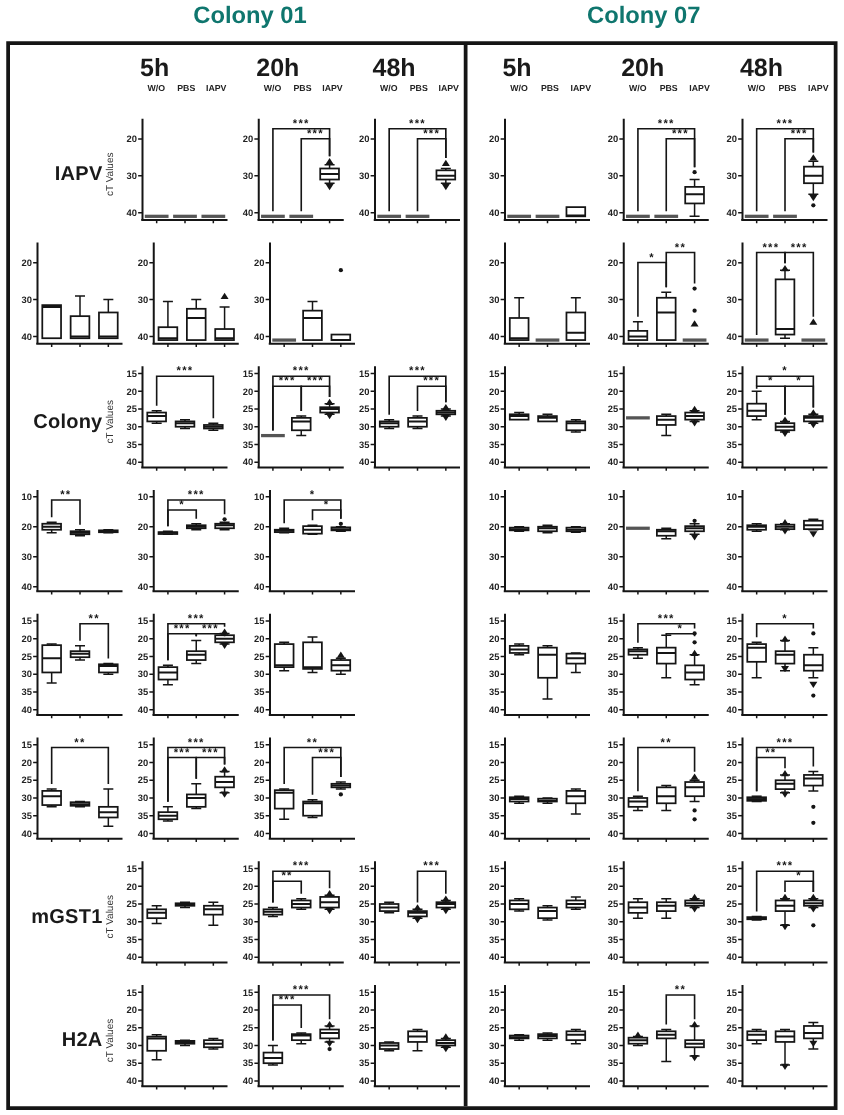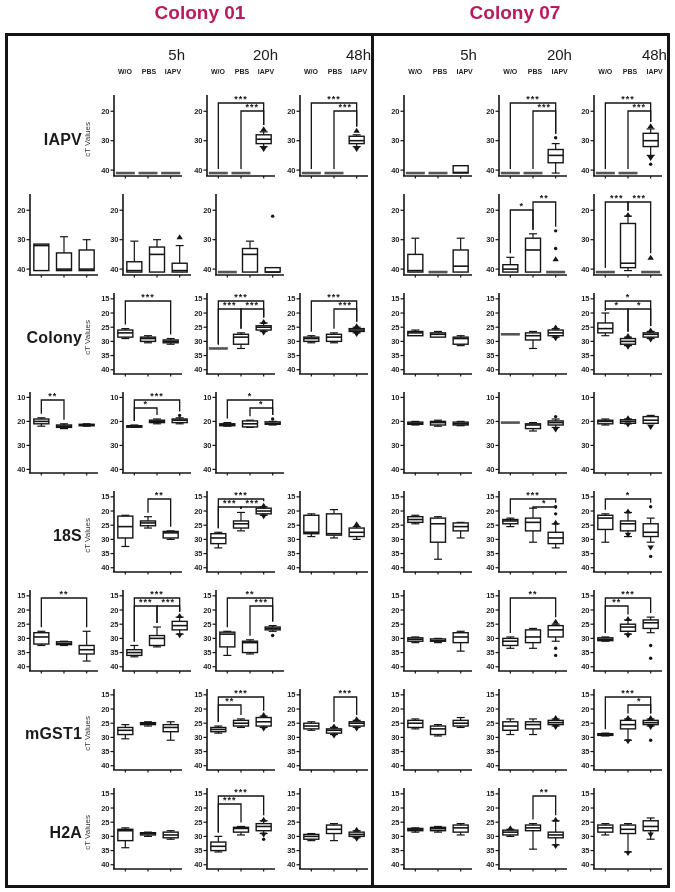--- a/index.html
+++ b/index.html
@@ -1,29 +1,29 @@
 <!DOCTYPE html>
 <html><head>
 <meta charset="utf-8">
 <style>
   html,body{margin:0;padding:0;background:#fff;}
   body{width:675px;height:892px;position:relative;font-family:"Liberation Sans",sans-serif;color:#1a1a1a;overflow:hidden;}
-  .title{position:absolute;top:2px;height:28px;font-size:19px;font-weight:bold;text-align:center;color:#be185d;}
+  .title{position:absolute;top:2px;height:28px;font-size:19px;font-weight:bold;text-align:center;color:#0f766e;}
   #title1{left:60px;width:280px;}
   #title2{left:395px;width:240px;}
   .frame{position:absolute;top:33px;left:5px;width:659px;height:849px;border:3px solid #151515;display:flex;background:#fff;}
   .panel{position:relative;height:100%;}
   #panel1{width:363px;}
   .divider{width:3px;background:#151515;height:100%;}
   #panel2{width:290px;padding-left:8px;box-sizing:content-box;}
   .hdr{height:54px;display:flex;}
   .hspacer{width:84px;}
   .hcell{width:93px;}
   #panel2 .hcell{width:95px;}
-  .time{height:32px;line-height:38px;text-align:right;font-weight:normal;font-size:15px;padding-left:20px;}
+  .time{height:32px;line-height:38px;text-align:left;font-weight:bold;font-size:20px;padding-left:20px;}
   .wpi{display:flex;padding-left:21px;font-size:7px;font-weight:bold;color:#222;}
   .wpi span{flex:1;text-align:center;}
   .prow{height:99px;display:flex;}
   .labelcell{width:84px;display:flex;align-items:center;justify-content:flex-end;}
   .gene{font-weight:bold;font-size:16px;letter-spacing:0.2px;}
   .ylab{writing-mode:vertical-rl;transform:rotate(180deg);font-size:8px;color:#333;margin-left:1px;}
   .cell{width:93px;height:99px;}
   #panel2 .cell{width:95px;}
   svg{display:block;}
 </style>
@@ -469,24 +469,20 @@
             <line x1="71.16666666666666" y1="36.32" x2="86.16666666666666" y2="36.32" stroke="#151515" stroke-width="1.6"></line>
             <circle cx="78.66666666666666" cy="32" r="1.7" fill="#151515"></circle>
             <path d="M 33.333333333333336 31.6 L 33.333333333333336 13 L 78.66666666666666 13 L 78.66666666666666 28" fill="none" stroke="#151515" stroke-width="1.3"></path>
             <text x="56" y="11.5" text-anchor="middle" font-size="9" font-weight="bold" fill="#151515" letter-spacing="1">*</text>
             <path d="M 56 29.200000000000003 L 56 21 L 78.66666666666666 21 L 78.66666666666666 28" fill="none" stroke="#151515" stroke-width="1.3"></path>
             <text x="67.33333333333333" y="19.5" text-anchor="middle" font-size="9" font-weight="bold" fill="#151515" letter-spacing="1">*</text>
           </svg>
         </div>
       </div>
       <div class="prow">
-        <div class="labelcell">
-          <div class="gene">18S</div>
-          <div class="ylab">cT Values</div>
-        </div>
         <div class="cell">
           <svg width="93" height="99" viewBox="0 0 93 99">
             <line x1="22" y1="5" x2="22" y2="86" stroke="#151515" stroke-width="1.6"></line>
             <line x1="21" y1="86" x2="90" y2="86" stroke="#151515" stroke-width="1.6"></line>
             <line x1="18.5" y1="10.836363636363636" x2="22" y2="10.836363636363636" stroke="#151515" stroke-width="1.2"></line>
             <text x="17.5" y="13.436363636363636" text-anchor="end" font-size="7.5" font-weight="bold" fill="#222">15</text>
             <line x1="18.5" y1="25.018181818181816" x2="22" y2="25.018181818181816" stroke="#151515" stroke-width="1.2"></line>
             <text x="17.5" y="27.618181818181817" text-anchor="end" font-size="7.5" font-weight="bold" fill="#222">20</text>
             <line x1="18.5" y1="39.2" x2="22" y2="39.2" stroke="#151515" stroke-width="1.2"></line>
             <text x="17.5" y="41.800000000000004" text-anchor="end" font-size="7.5" font-weight="bold" fill="#222">25</text>

